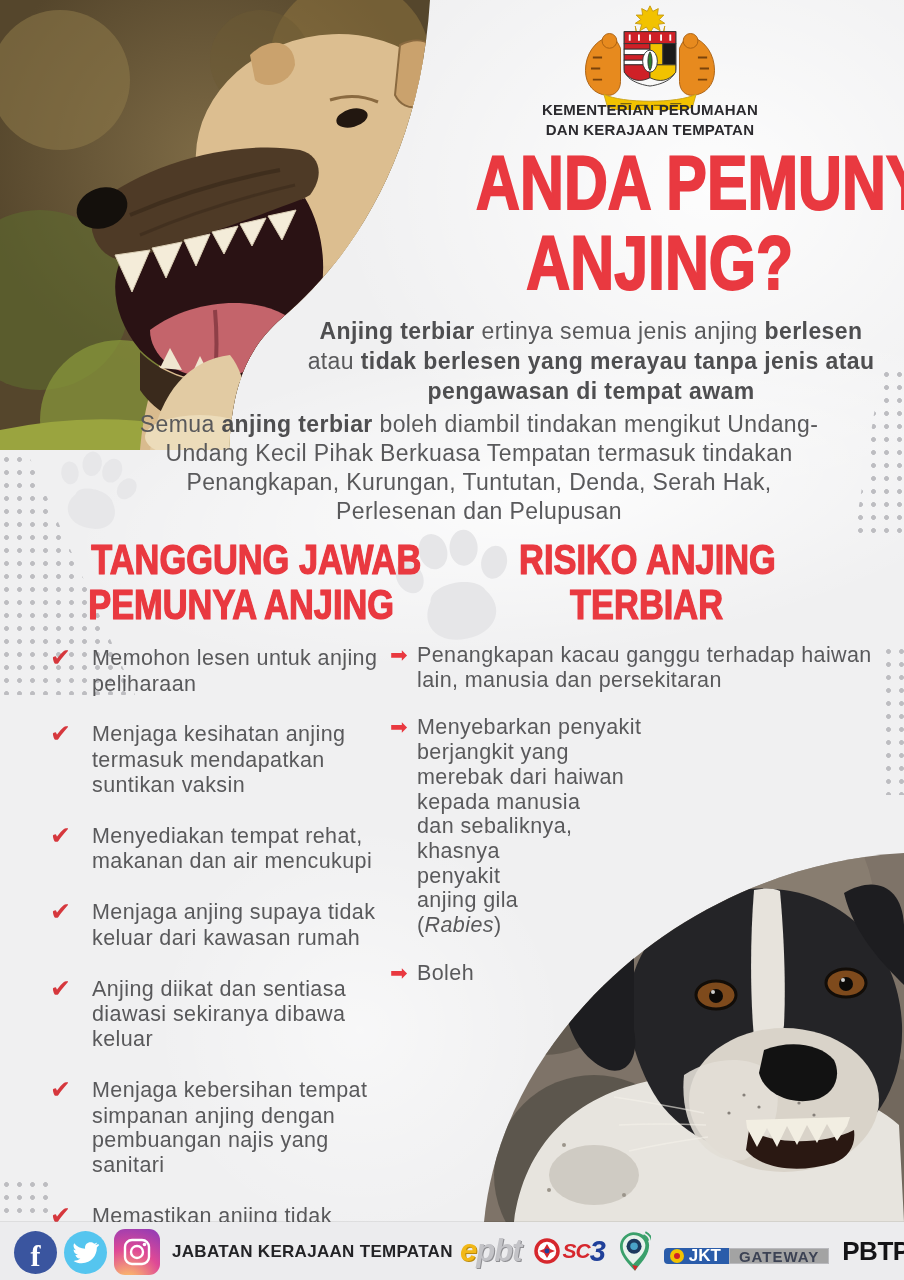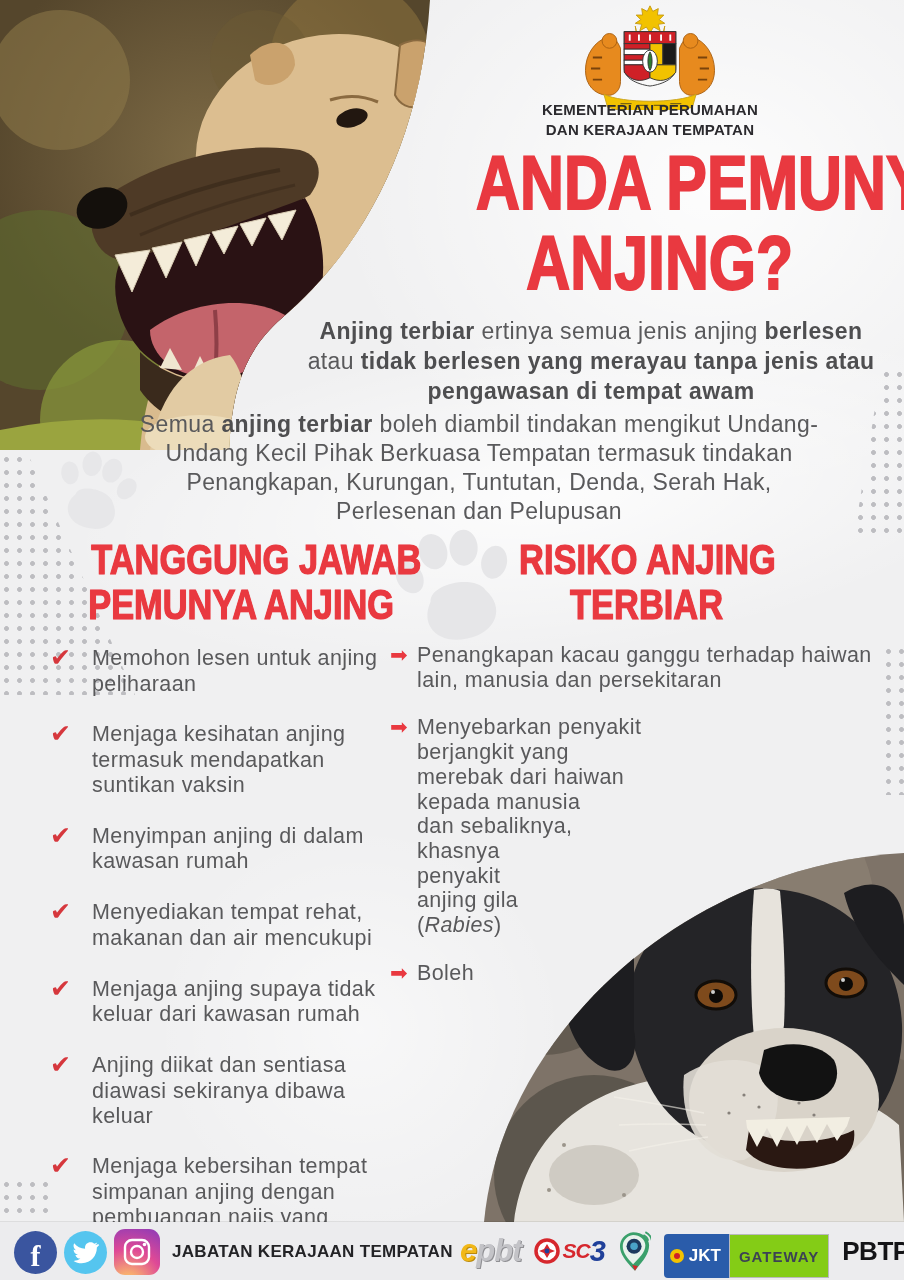--- a/index.html
+++ b/index.html
@@ -78,23 +78,23 @@
   .tw{background:var(--twitter);}
   .ig{width:46px;height:46px;border-radius:11px;background:radial-gradient(circle at 30% 120%,#fdc468 8%,#df4996 55%,#8a3ab9 100%);display:flex;align-items:center;justify-content:center;}
   .dept{position:absolute;left:172px;top:20px;font-weight:700;font-size:17px;color:#232326;letter-spacing:.3px;}
   .logos{position:absolute;left:460px;top:0;height:58px;display:flex;align-items:center;gap:13px;}
   .epbt{font-style:italic;font-weight:700;font-size:31px;letter-spacing:-1px;}
   .epbt .e{color:#f2b818;text-shadow:1px 1px 0 #b98a0e;}
   .epbt .pbt{color:#c3c3c7;text-shadow:1px 1px 0 #8f8f93;}
   .osc{display:flex;align-items:center;font-style:italic;font-weight:700;}
   .osc .sc{color:#d6272d;font-size:21px;letter-spacing:-1px;margin-left:2px;}
   .osc .three{color:#20409a;font-size:29px;}
-  .jkt-badge{display:flex;align-items:stretch;height:44px;font-weight:700;margin-top:10px;}
+  .jkt-badge{display:flex;align-items:stretch;height:16px;font-weight:700;margin-top:10px;}
   .jkt-left{display:flex;align-items:center;gap:4px;background:var(--jkt-blue);color:#fff;font-size:17px;padding:0 8px 0 5px;border-radius:4px 0 0 4px;}
-  .gateway{display:flex;align-items:center;background:#84cc16;border:1px solid #b9b9bd;color:#3c4254;font-size:15px;letter-spacing:1px;padding:0 9px;}
+  .gateway{display:flex;align-items:center;background:#a3a3a3;border:1px solid #b9b9bd;color:#3c4254;font-size:15px;letter-spacing:1px;padding:0 9px;}
   .pbtpay{font-weight:700;font-size:26px;color:#141417;letter-spacing:-.5px;}
 </style>
 </head>
 <body>
 
 <div class="poster">
 
   <div class="sweep sweep1"></div>
   <div class="sweep sweep2"></div>
   <div class="sweep sweep3"></div>
@@ -277,21 +277,20 @@
     <h2>
       <span class="condensed sm">TANGGUNG JAWAB</span><br>
       <span class="condensed sm">PEMUNYA ANJING</span>
     </h2>
     <ul class="plist check-list">
 
         <li><span class="bullet">✔</span><span><span>Memohon lesen untuk anjing peliharaan</span></span></li>
 
         <li><span class="bullet">✔</span><span><span>Menjaga kesihatan anjing termasuk mendapatkan suntikan vaksin</span></span></li>
 
-        <li><span class="bullet">✔</span><span><span>Menyimpan anjing di dalam kawasan rumah</span></span></li>
 
         <li><span class="bullet">✔</span><span><span>Menyediakan tempat rehat, makanan dan air mencukupi</span></span></li>
 
         <li><span class="bullet">✔</span><span><span>Menjaga anjing supaya tidak keluar dari kawasan rumah</span></span></li>
 
         <li><span class="bullet">✔</span><span><span>Anjing diikat dan sentiasa diawasi sekiranya dibawa keluar</span></span></li>
 
         <li><span class="bullet">✔</span><span><span>Menjaga kebersihan tempat simpanan  anjing dengan pembuangan najis yang sanitari</span></span></li>
 
         <li><span class="bullet">✔</span><span><span>Memastikan anjing tidak menimbulkan kacau ganggu</span></span></li>

